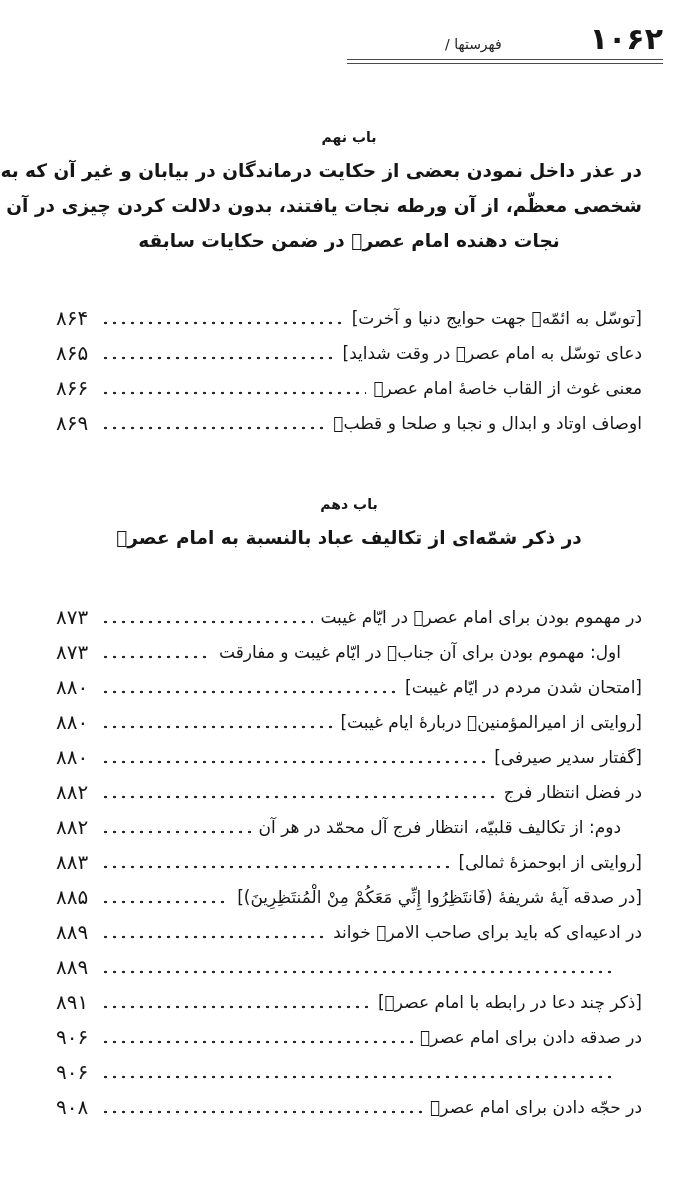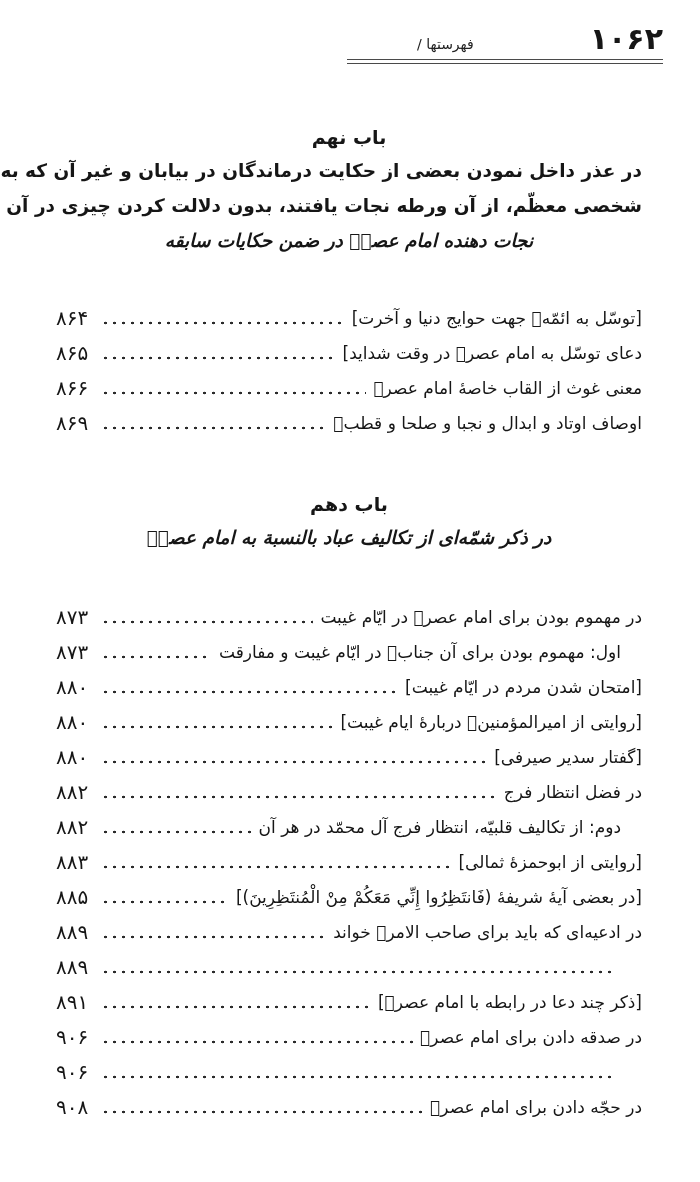--- a/index.html
+++ b/index.html
@@ -4,30 +4,30 @@
 <style>
   html,body{margin:0;padding:0;background:#ffffff;}
   .page{
     width:700px;height:1182px;position:relative;overflow:hidden;
     background:#ffffff;color:#161616;direction:rtl;
     font-family:"DejaVu Sans", sans-serif;
   }
   
   .header-row{display:flex;direction:rtl;align-items:baseline;padding:26px 37px 0 0;}
   .page-num{font-weight:bold;font-size:30px;line-height:26px;letter-spacing:1px;}
-  .header-title{font-size:14px;margin-right:116px;color:#222;}
+  .header-title{font-size:14px;margin-right:88px;color:#222;}
   .header-rule{height:3px;border-top:1.6px solid #4a4a4a;border-bottom:1.2px solid #4a4a4a;margin:7px 37px 0 347px;}
   
   .content{padding:0 58px 0 56px;}
-  .chapter-title{font-size:19px;font-weight:bold;text-align:center;margin:0;line-height:22px;}
+  .chapter-title{font-size:14px;font-weight:bold;text-align:center;margin:0;line-height:22px;}
   .chapter9{margin-top:62px;}
   .desc{margin-top:5px;}
   .desc-line{font-weight:bold;font-size:18.5px;line-height:35px;white-space:nowrap;}
   .just{text-align:justify;text-align-last:justify;}
-  .center{text-align:center;white-space:normal;font-style:italic;}
+  .center{text-align:center;white-space:normal;}
   .toc{margin-top:42px;}
   .toc9{margin-top:42px;}
   .toc10{margin-top:44px;}
   .chapter10{margin-top:53px;}
   .toc-row{display:flex;direction:rtl;align-items:flex-end;height:35px;}
   .toc-row.indent{padding-right:21px;}
   .toc-text{font-size:17px;line-height:33px;white-space:nowrap;}
   .toc-leader{
     flex:1;min-width:10px;height:4px;margin:0 7px;margin-bottom:10px;
     background-image:radial-gradient(circle,#2b2b2b 1.3px,transparent 1.55px);
@@ -134,21 +134,21 @@
             <span class="toc-num">۸۸۲</span>
           </div>
 
           <div class="toc-row">
             <span class="toc-text">[روایتی از ابوحمزهٔ ثمالی]</span>
             <span class="toc-leader"></span>
             <span class="toc-num">۸۸۳</span>
           </div>
 
           <div class="toc-row">
-            <span class="toc-text">[در بعضی آیهٔ شریفهٔ (فَانتَظِرُوا إِنِّي مَعَكُمْ مِنْ الْمُنتَظِرِينَ)]</span>
+            <span class="toc-text">[در صدقه آیهٔ شریفهٔ (فَانتَظِرُوا إِنِّي مَعَكُمْ مِنْ الْمُنتَظِرِينَ)]</span>
             <span class="toc-leader"></span>
             <span class="toc-num">۸۸۵</span>
           </div>
 
           <div class="toc-row">
             <span class="toc-text">در ادعیه‌ای که باید برای صاحب الامرؑ خواند</span>
             <span class="toc-leader"></span>
             <span class="toc-num">۸۸۹</span>
           </div>
 

